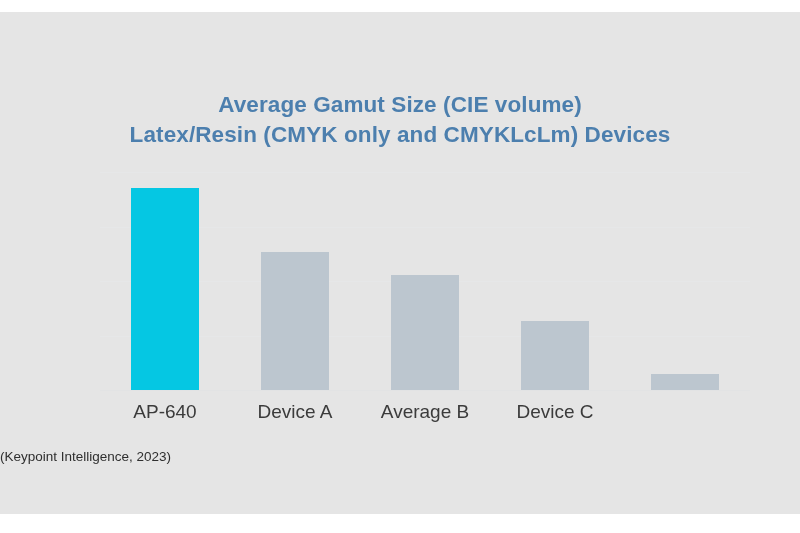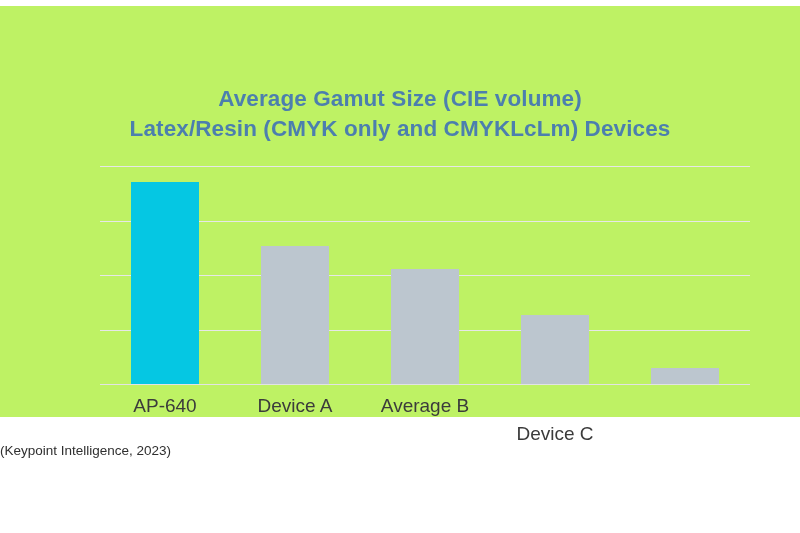--- a/index.html
+++ b/index.html
@@ -11,24 +11,24 @@
     width: 800px;
     height: 533px;
     font-family: "Liberation Sans", sans-serif;
     overflow: hidden;
     position: relative;
   }
 
   #chart-root {
     position: absolute;
     left: 0;
-    top: 6px;
+    top: 12px;
     width: 800px;
-    height: 411px;
-    background: #bef264;
+    height: 502px;
+    background: #e5e5e5;
   }
 
   
   .chart-title {
     position: absolute;
     left: 0;
     top: 78px;
     width: 800px;
     text-align: center;
     color: #4c7fae;
@@ -158,18 +158,18 @@
       <div class="bar normal" style="left: 421px; width: 68px; height: 69.3636px; bottom: 1px; background: rgb(188, 198, 207);"></div>
       <div class="bar normal" style="left: 551px; width: 68px; height: 15.8545px; bottom: 1px; background: rgb(188, 198, 207);"></div>
     </div>
 
   <div class="axis-baseline"></div>
 
   <div class="xticks" id="xticks">
       <div class="xtick" style="left: 0px; width: 130px;">AP-640</div>
       <div class="xtick" style="left: 130px; width: 130px;">Device A</div>
       <div class="xtick" style="left: 260px; width: 130px;">Average B</div>
-      <div class="xtick" style="left: 390px; width: 130px; margin-top: 28px;">Device C</div>
+      <div class="xtick" style="left: 390px; width: 130px;">Device C</div>
     </div>
 
   <div class="source-note">(Keypoint Intelligence, 2023)</div>
 
 </div>
 
 </body></html>

